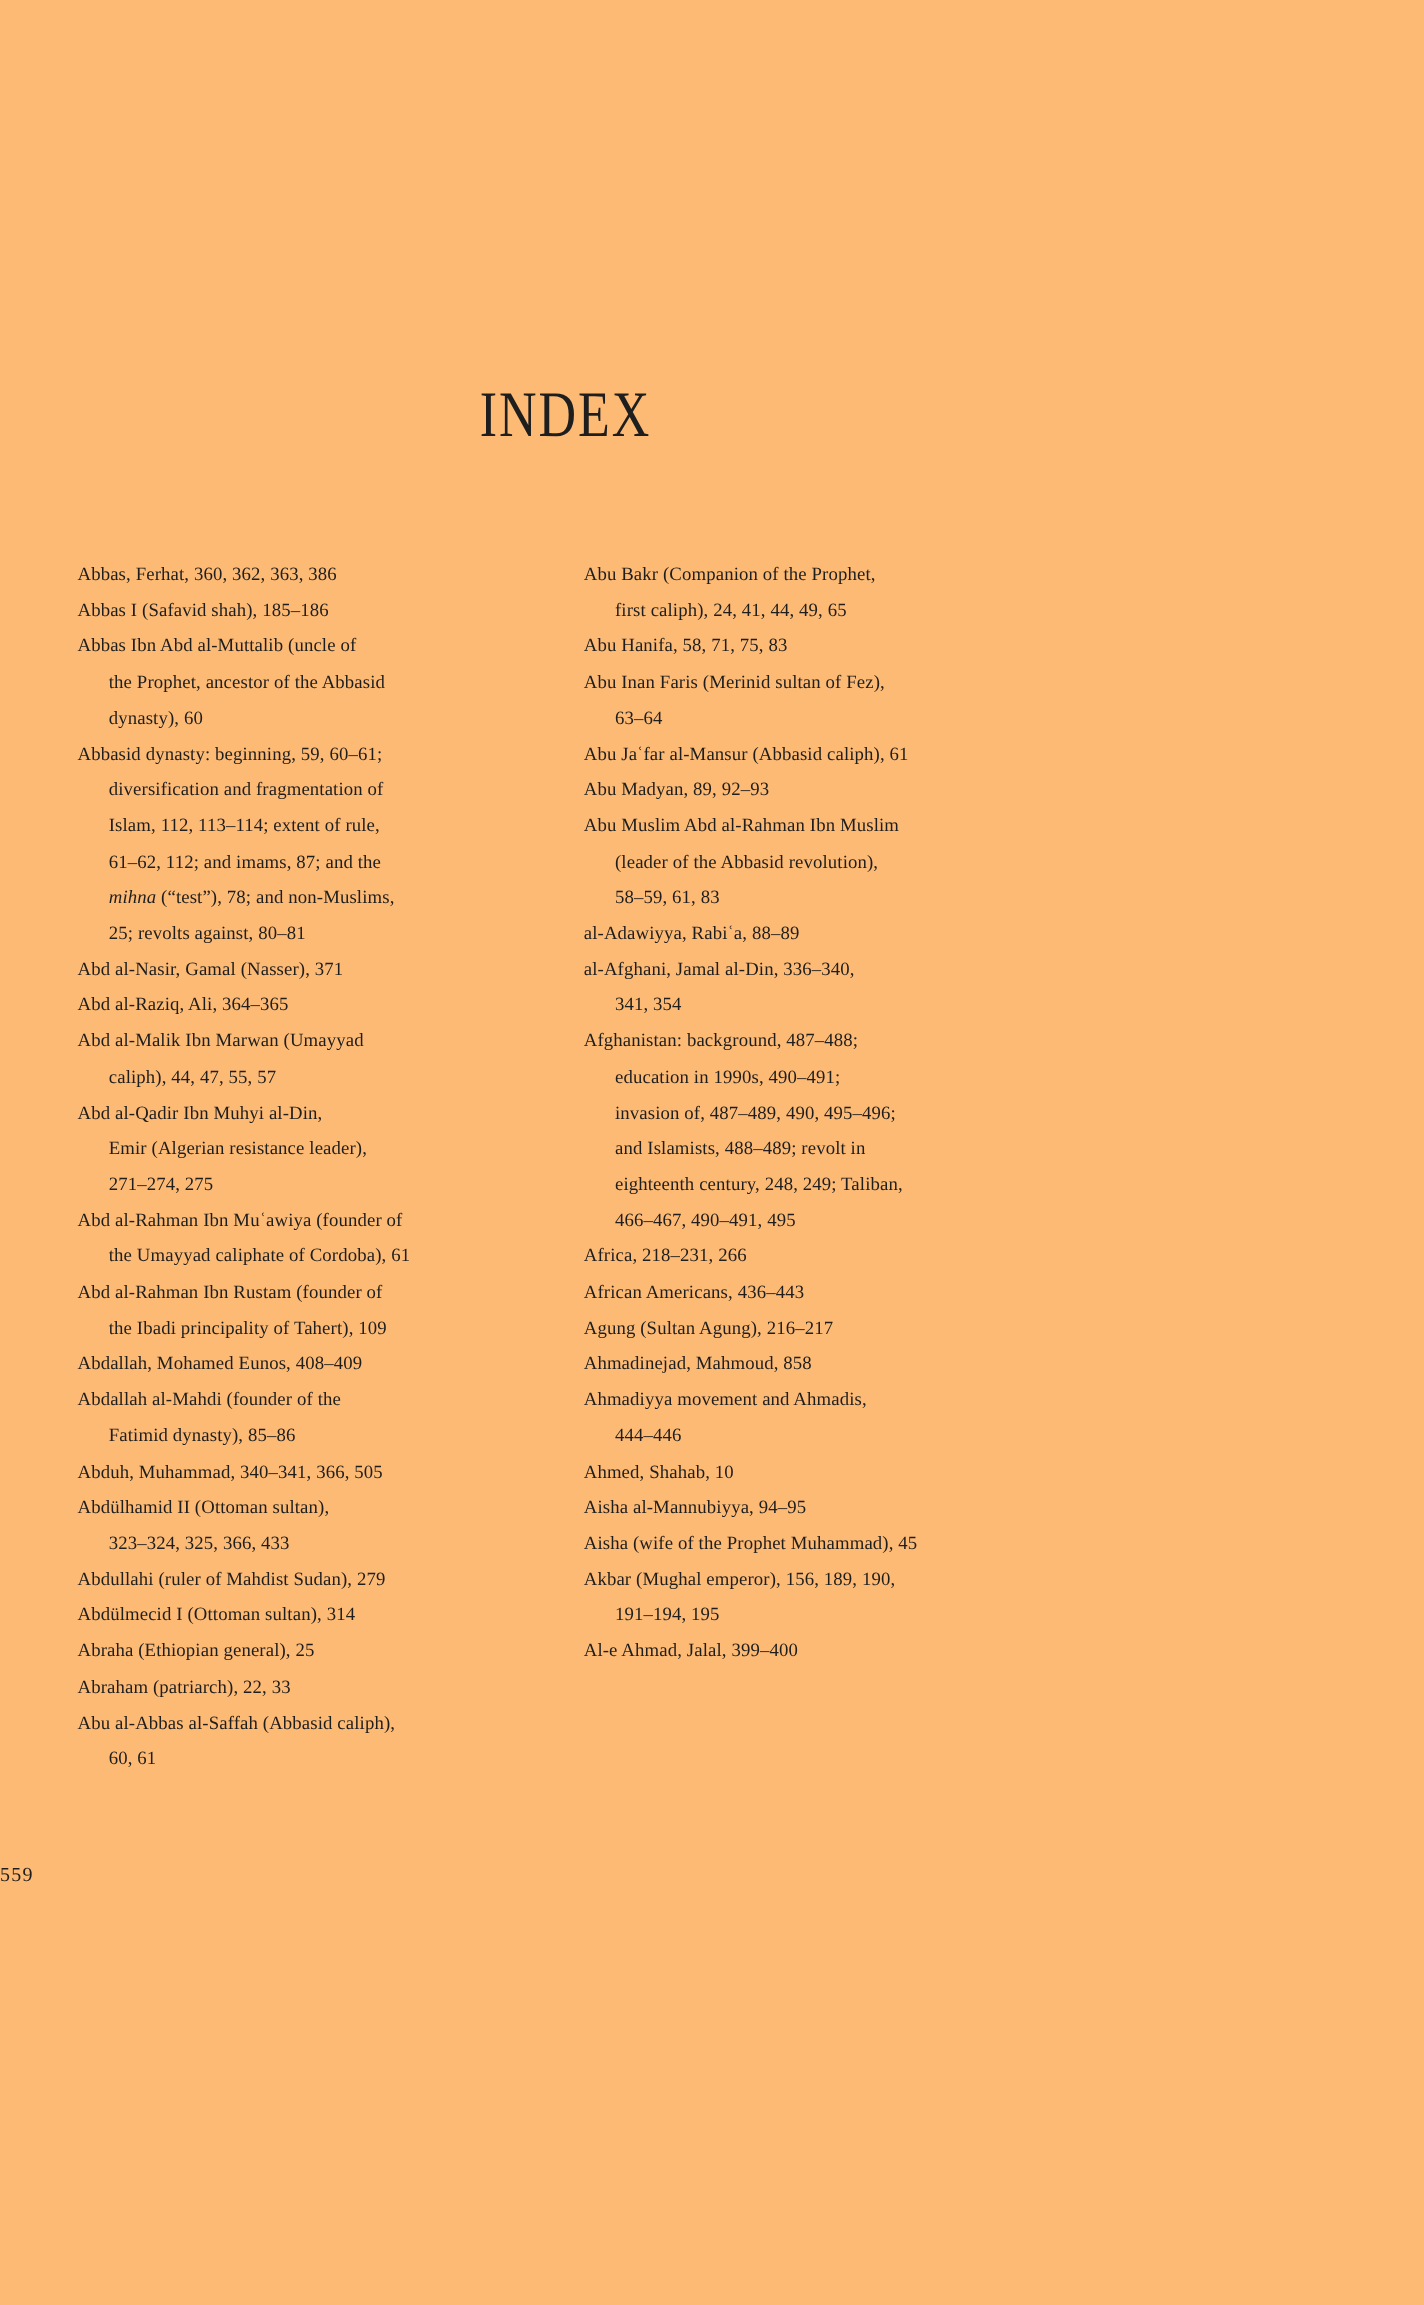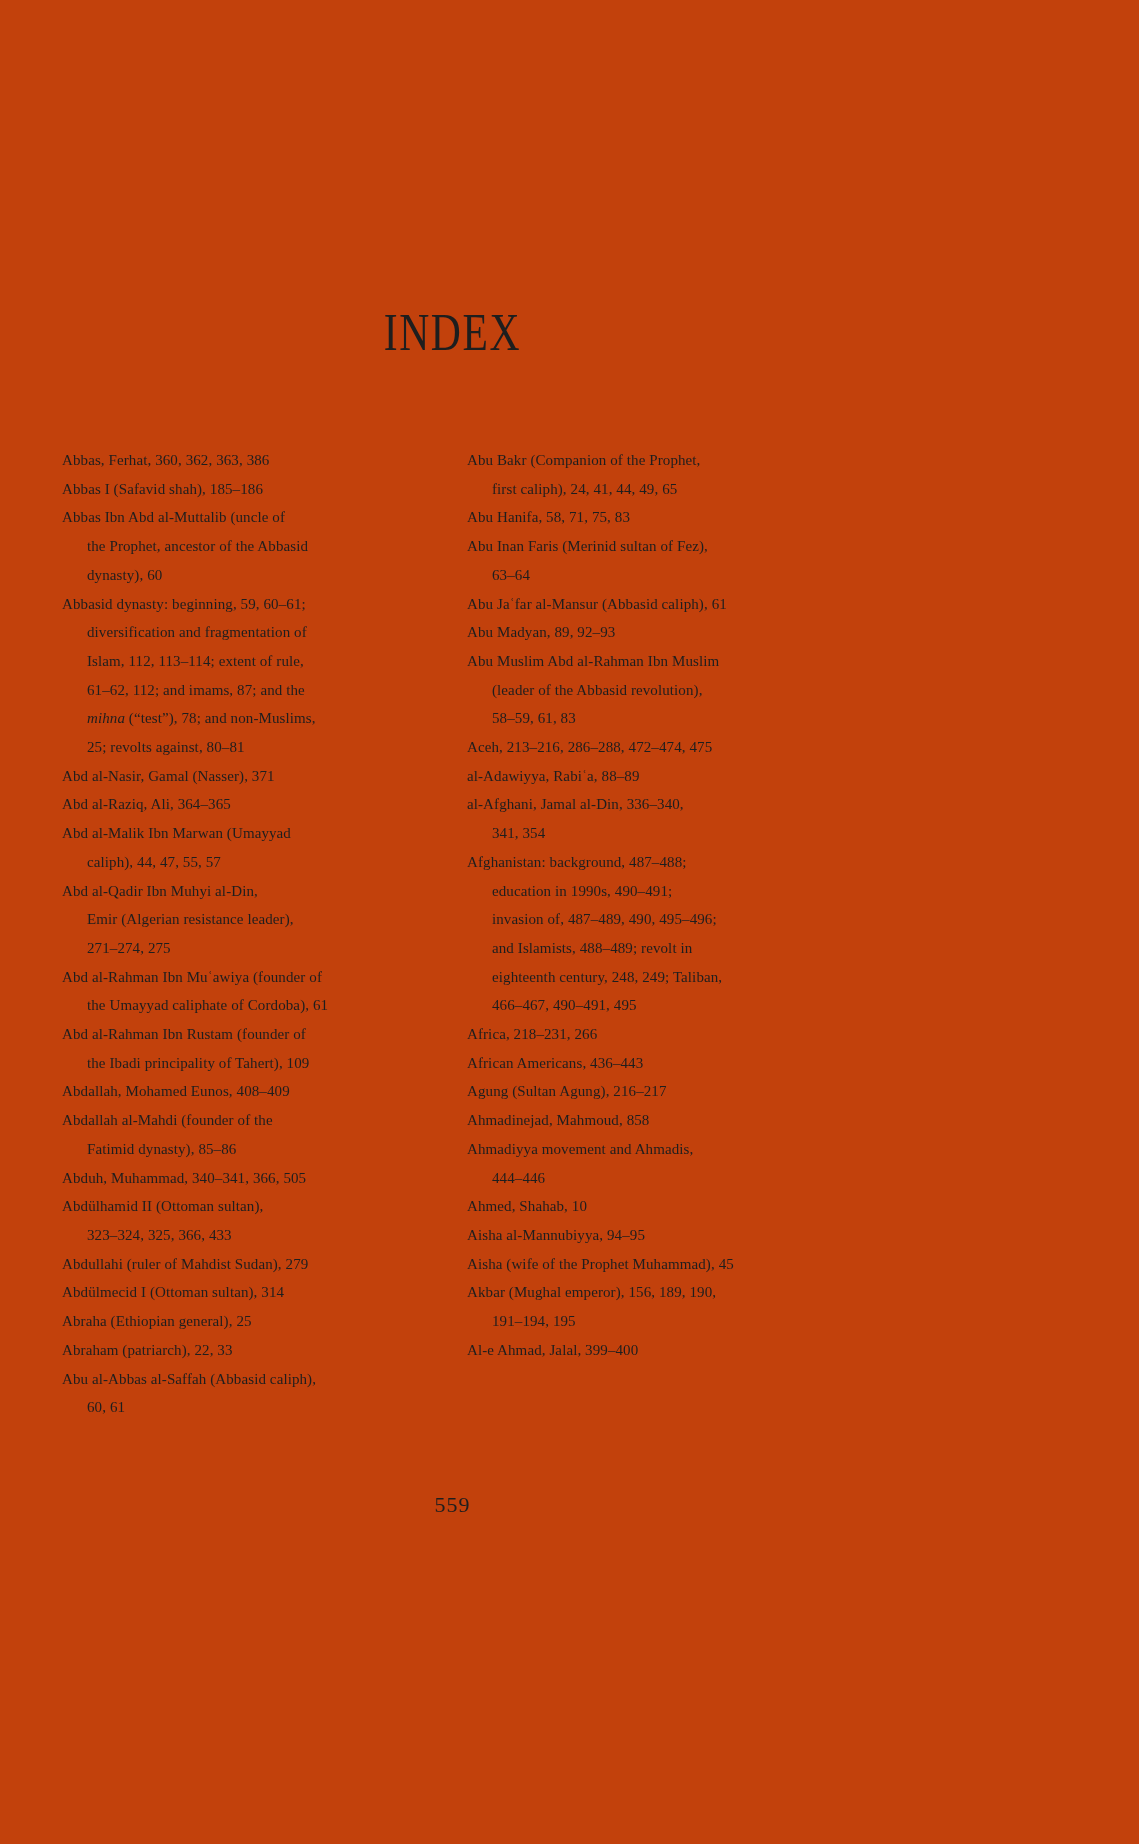--- a/index.html
+++ b/index.html
@@ -7,21 +7,21 @@
     width: 1139px;
     height: 1844px;
     background: #ffffff;
     font-family: "Liberation Serif", "DejaVu Serif", serif;
     color: #1e1e1e;
     position: relative;
   }
   .page {
     position: absolute;
     inset: 0;
-    background: #c2410c;
+    background: #fdba74;
   }
   .title {
     position: absolute;
     top: 303px;
     left: 0;
     width: 905px;
     margin: 0;
     text-align: center;
     font-size: 52px;
     font-weight: 400;
@@ -45,22 +45,21 @@
   .column.right { width: 405px; }
   .entry { margin: 0; }
   .line { white-space: nowrap; }
   .line.cont { padding-left: 25px; }
   em { font-style: italic; }
   .page-number {
     position: absolute;
     top: 1492px;
     left: 0;
     width: 905px;
-    text-align: center;
-    font-size: 22px;
+    font-size: 16px;
     letter-spacing: 1px;
   }
 </style>
 </head>
 <body>
 
 <div class="page">
   <h1 class="title">INDEX</h1>
 
   <div class="columns">
@@ -155,23 +154,20 @@
         </div>
         <div class="entry">
           <div class="line"><span>Abu Madyan, 89, 92–93</span></div>
         </div>
         <div class="entry">
           <div class="line"><span>Abu Muslim Abd al-Rahman Ibn Muslim</span></div>
           <div class="line cont"><span>(leader of the Abbasid revolution),</span></div>
           <div class="line cont"><span>58–59, 61, 83</span></div>
         </div>
         <div class="entry">
-          <div class="line"><span>Aceh, 213–216, 286–288, 472–474, 475</span></div>
-        </div>
-        <div class="entry">
           <div class="line"><span>al-Adawiyya, Rabiʿa, 88–89</span></div>
         </div>
         <div class="entry">
           <div class="line"><span>al-Afghani, Jamal al-Din, 336–340,</span></div>
           <div class="line cont"><span>341, 354</span></div>
         </div>
         <div class="entry">
           <div class="line"><span>Afghanistan: background, 487–488;</span></div>
           <div class="line cont"><span>education in 1990s, 490–491;</span></div>
           <div class="line cont"><span>invasion of, 487–489, 490, 495–496;</span></div>

